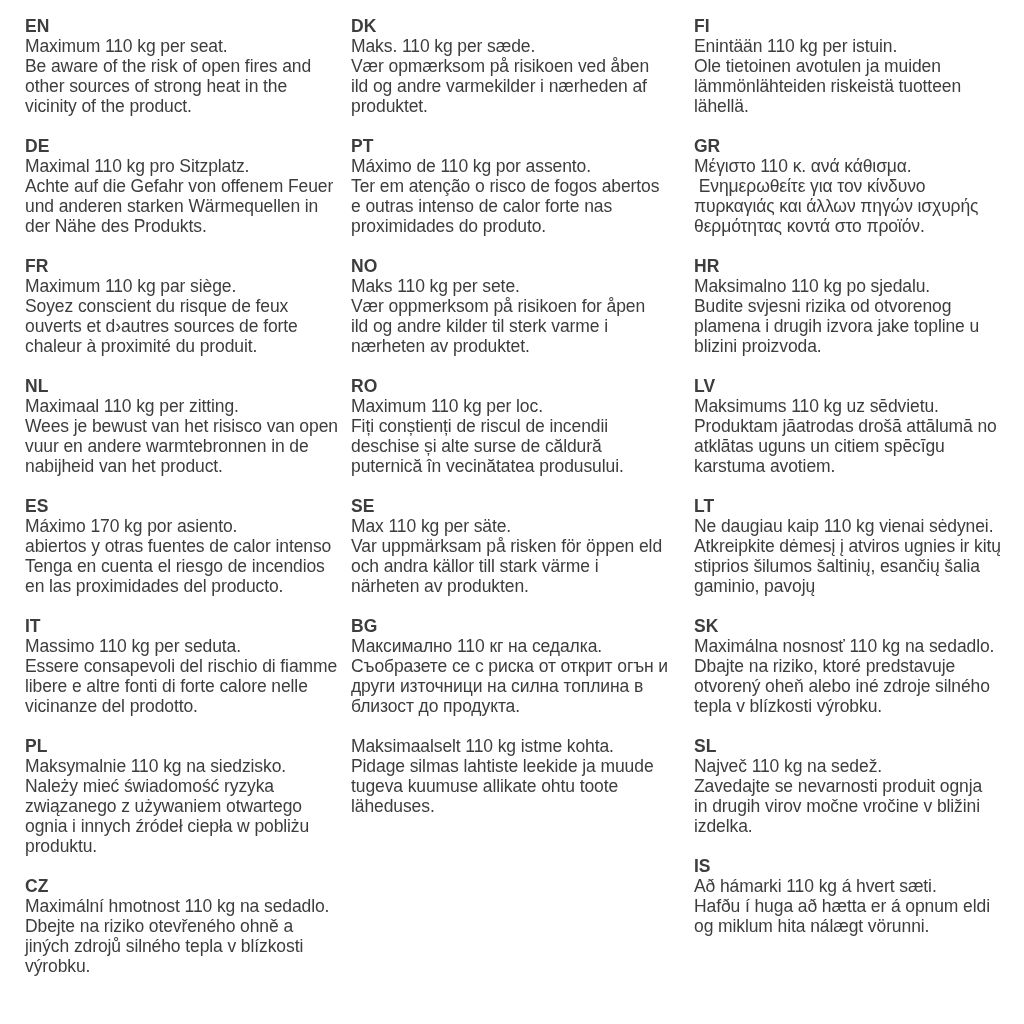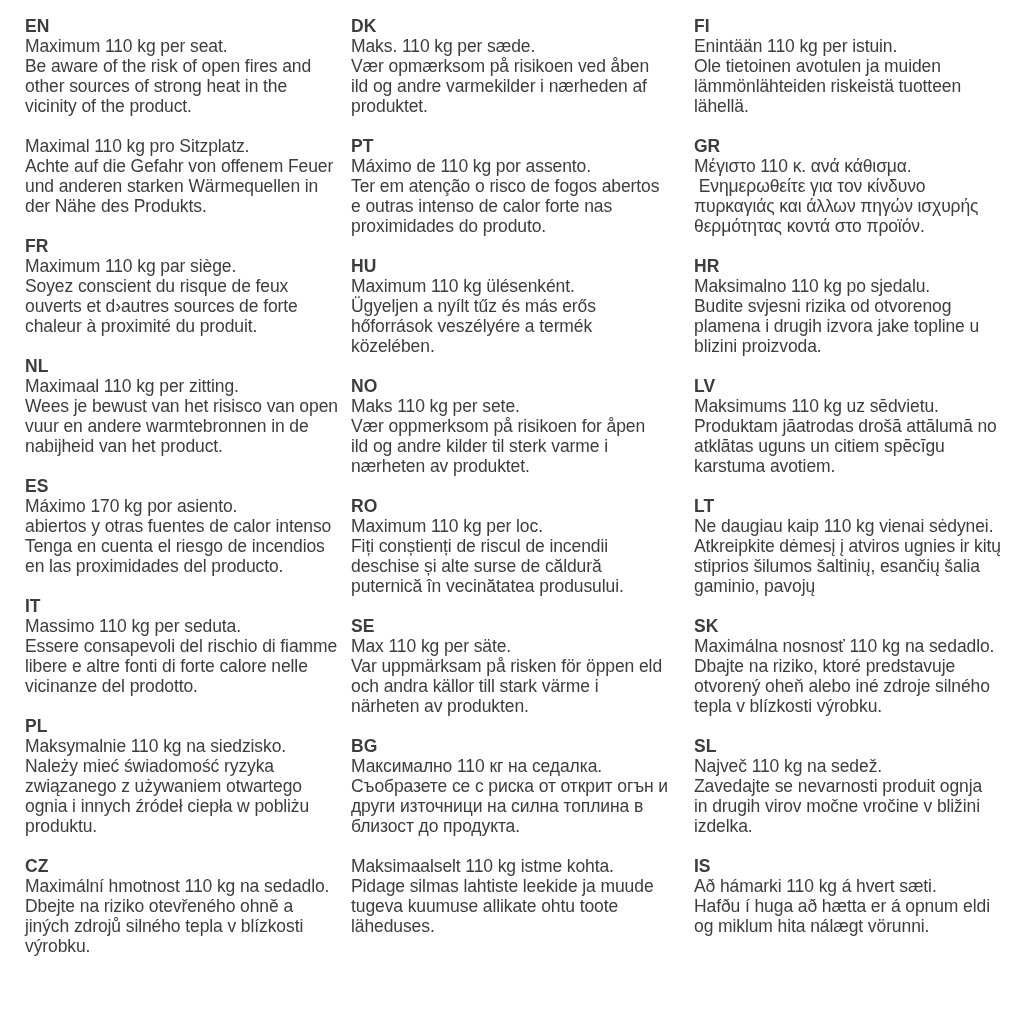--- a/index.html
+++ b/index.html
@@ -48,20 +48,21 @@
 <div class="page">
   <div class="col" data-col="0">
       <div class="block">
         <div class="lang">EN</div>
         <div class="line">Maximum 110 kg per seat.</div>
         <div class="line">Be aware of the risk of open fires and</div>
         <div class="line">other sources of strong heat in the</div>
         <div class="line">vicinity of the product.</div>
       </div>
       <div class="block">
+        <div class="lang">DE</div>
         <div class="line">Maximal 110 kg pro Sitzplatz.</div>
         <div class="line">Achte auf die Gefahr von offenem Feuer</div>
         <div class="line">und anderen starken Wärmequellen in</div>
         <div class="line">der Nähe des Produkts.</div>
       </div>
       <div class="block">
         <div class="lang">FR</div>
         <div class="line">Maximum 110 kg par siège.</div>
         <div class="line">Soyez conscient du risque de feux</div>
         <div class="line">ouverts et d›autres sources de forte</div>
@@ -113,27 +114,20 @@
         <div class="line">produktet.</div>
       </div>
       <div class="block">
         <div class="lang">PT</div>
         <div class="line">Máximo de 110 kg por assento.</div>
         <div class="line">Ter em atenção o risco de fogos abertos</div>
         <div class="line">e outras intenso de calor forte nas</div>
         <div class="line">proximidades do produto.</div>
       </div>
       <div class="block">
-        <div class="lang">HU</div>
-        <div class="line">Maximum 110 kg ülésenként.</div>
-        <div class="line">Ügyeljen a nyílt tűz és más erős</div>
-        <div class="line">hőforrások veszélyére a termék</div>
-        <div class="line">közelében.</div>
-      </div>
-      <div class="block">
         <div class="lang">NO</div>
         <div class="line">Maks 110 kg per sete.</div>
         <div class="line">Vær oppmerksom på risikoen for åpen</div>
         <div class="line">ild og andre kilder til sterk varme i</div>
         <div class="line">nærheten av produktet.</div>
       </div>
       <div class="block">
         <div class="lang">RO</div>
         <div class="line">Maximum 110 kg per loc.</div>
         <div class="line">Fiți conștienți de riscul de incendii</div>

